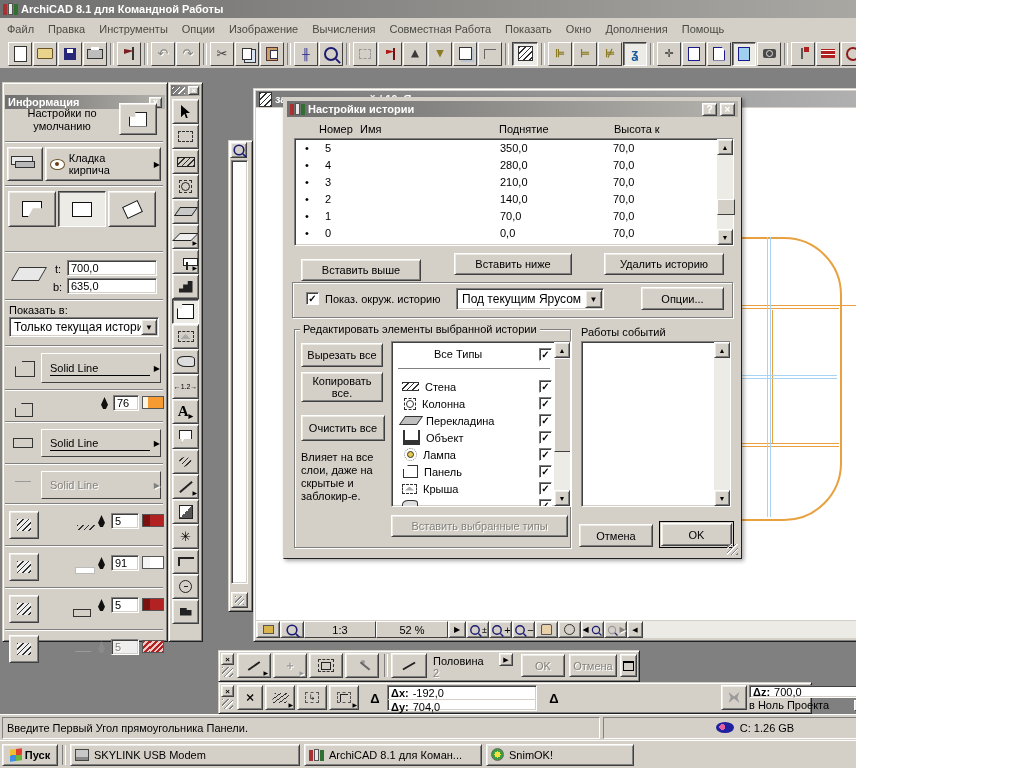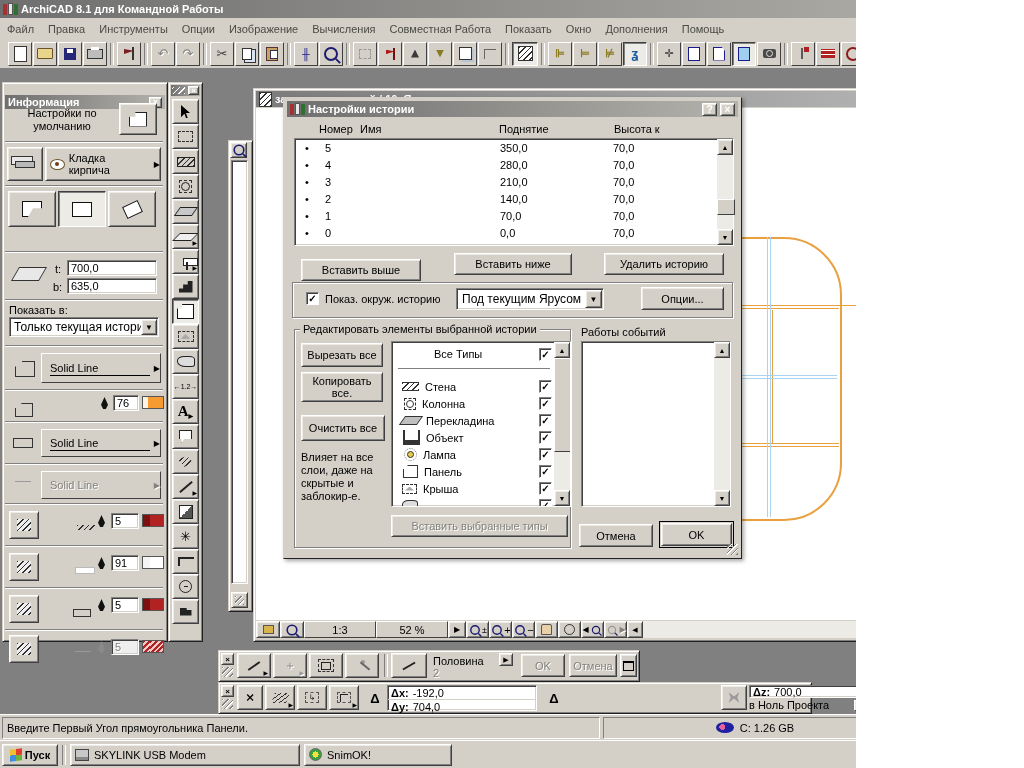--- a/index.html
+++ b/index.html
@@ -795,20 +795,28 @@
   <div class="abs flex" style="left:0;top:740px;width:1024px;height:28px;background:#d4d0c8;border-top:1px solid #fff;gap:4px;padding:0 2px;box-sizing:border-box">
     <div class="btn" style="width:56px;height:22px;gap:3px;font-weight:bold">
       <i style="width:12px;height:12px;background:conic-gradient(#e33e2b 0 25%,#6cb33e 0 50%,#3e8ee3 0 75%,#f0c030 0);transform:skewY(-6deg)"></i>
       <span>Пуск</span>
     </div>
     <i style="width:2px;height:20px;border-left:1px solid #808080;border-right:1px solid #fff"></i>
     <div class="btn" style="width:230px;height:22px;justify-content:flex-start;gap:5px;padding-left:4px">
       <i style="width:12px;height:10px;background:#c8c8c8;border:1px solid #444;box-shadow:inset 0 -3px 0 #888"></i>
       <span class="ttxt">SKYLINK USB Modem</span>
     </div>
+    <div class="btn" style="width:178px;height:22px;justify-content:flex-start;gap:5px;padding-left:4px">
+      <span class="books">
+          <i style="background:#a83030"></i>
+          <i style="background:#e8e8e8;border:1px solid #555;width:3px;height:10px"></i>
+          <i style="background:#2f6f2f"></i>
+        </span>
+      <span class="ttxt">ArchiCAD 8.1 для Коман...</span>
+    </div>
     <div class="btn" style="width:148px;height:22px;justify-content:flex-start;gap:5px;padding-left:4px">
       <i style="width:11px;height:11px;background:radial-gradient(#f6e23e 0 40%,#3e9e3e 40% 100%);border-radius:50%;border:1px solid #666"></i>
       <span class="ttxt">SnimOK!</span>
     </div>
     <span style="flex:1"></span>
     <div class="flex" style="height:22px;border:1px solid;border-color:#808080 #fff #fff #808080;padding:0 6px;gap:7px">
       <span style="width:16px;height:15px;background:#2a3fa8;color:#fff;font-size:10px;font-weight:bold;display:flex;align-items:center;justify-content:center">
           <span>RU</span>
         </span>
       <span style="font-weight:bold"><span>«</span></span>

